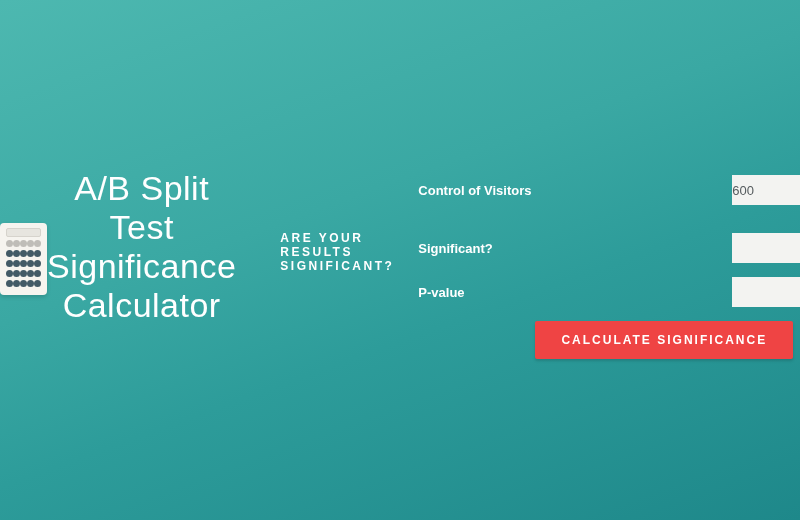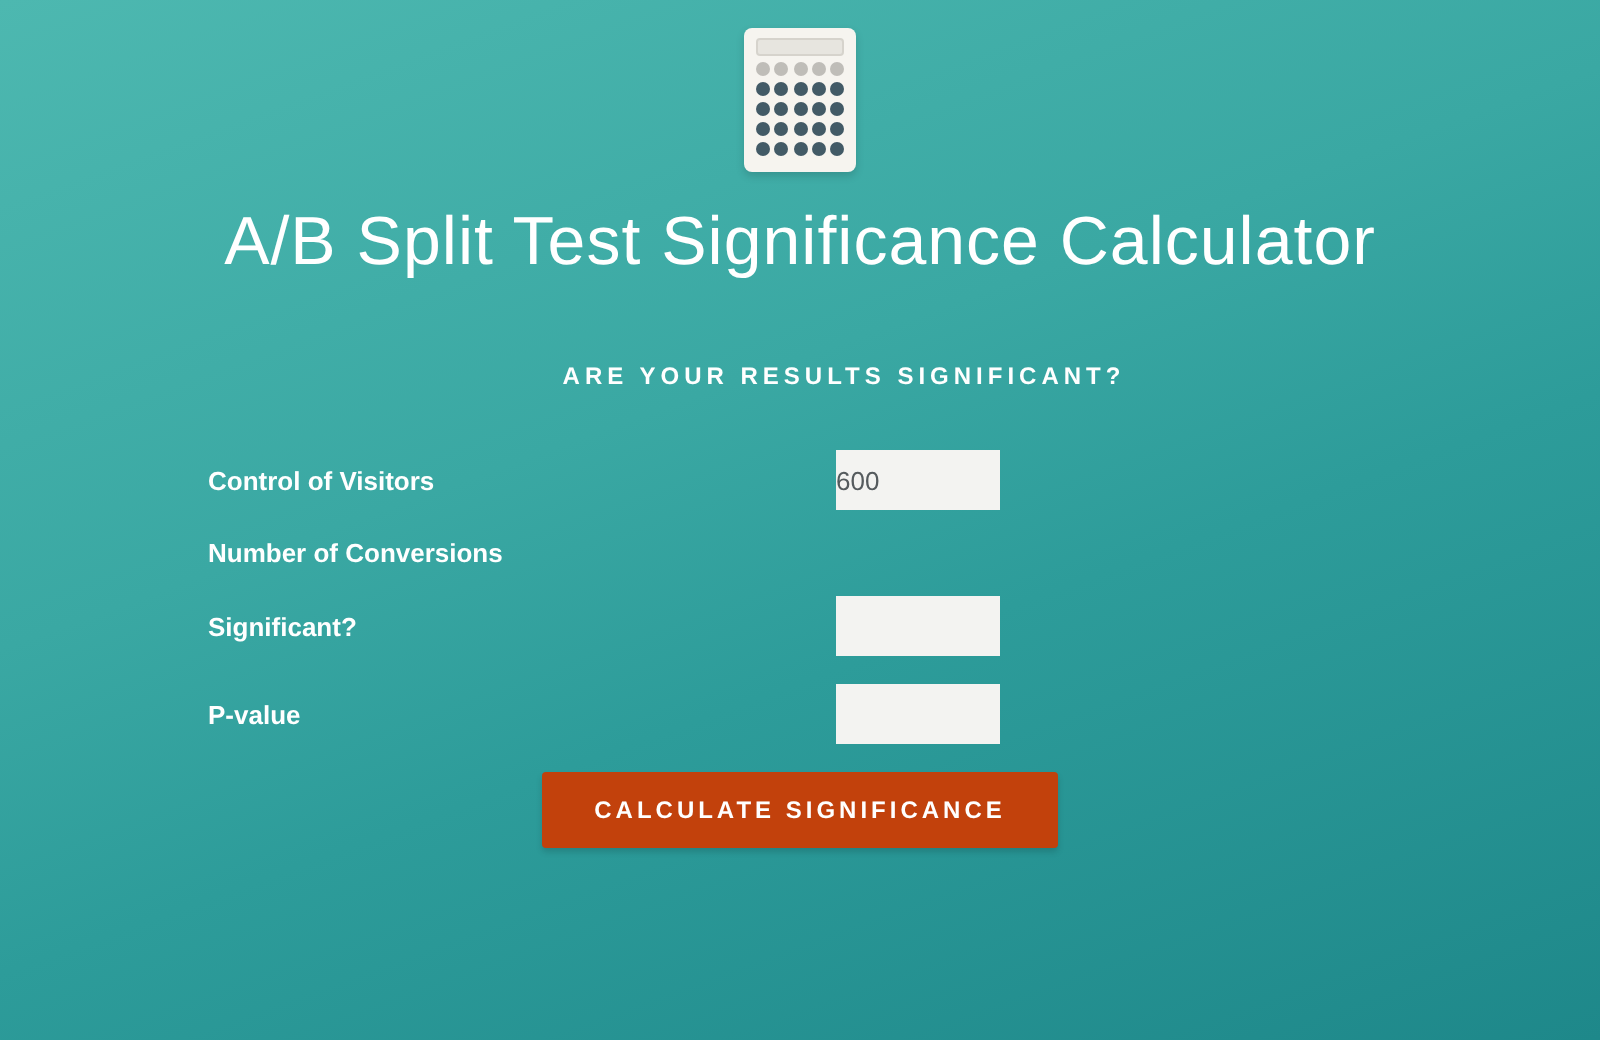--- a/index.html
+++ b/index.html
@@ -7,21 +7,20 @@
   body {
     font-family: "Helvetica Neue", Arial, sans-serif;
     background: linear-gradient(160deg, #4db8b0 0%, #3aa8a3 40%, #2d9c9a 60%, #1e888a 100%);
     color: #fff;
     -webkit-font-smoothing: antialiased;
   }
   .page {
     width: 100%;
     height: 100%;
     display: flex;
-    flex-direction: column;
     align-items: center;
     padding-top: 14px;
   }
   .calc-icon {
     width: 56px;
     height: 72px;
     background: #f6f4ef;
     border-radius: 4px;
     box-shadow: 0 2px 4px rgba(0,0,0,0.15);
     padding: 5px 6px 8px 6px;
@@ -90,21 +89,21 @@
     padding: 0 0;
     outline: none;
     font-family: Liberation Sans, sans-serif;
   }
   .actions {
     display: flex;
     justify-content: center;
     margin-top: 12px;
   }
   button.calc {
-    background: #c2410c;
+    background: #ef4444;
     color: #fff;
     border: none;
     height: 38px;
     padding: 0 26px;
     font-size: 12px;
     font-weight: 700;
     letter-spacing: 2px;
     border-radius: 2px;
     cursor: pointer;
     box-shadow: 0 2px 3px rgba(0,0,0,0.15);
@@ -160,21 +159,20 @@
 
   <div class="form">
 
 
     <div class="row">
       <div class="label">Control of Visitors</div>
       <input class="cell" type="text" value="600" style="">
     </div>
 
     <div class="row">
-      <div class="label">Number of Conversions</div>
     </div>
 
     <div class="row">
       <div class="label">Significant?</div>
       <input class="cell" type="text" value="" style="">
       <div></div>
     </div>
 
     <div class="row">
       <div class="label">P-value</div>

